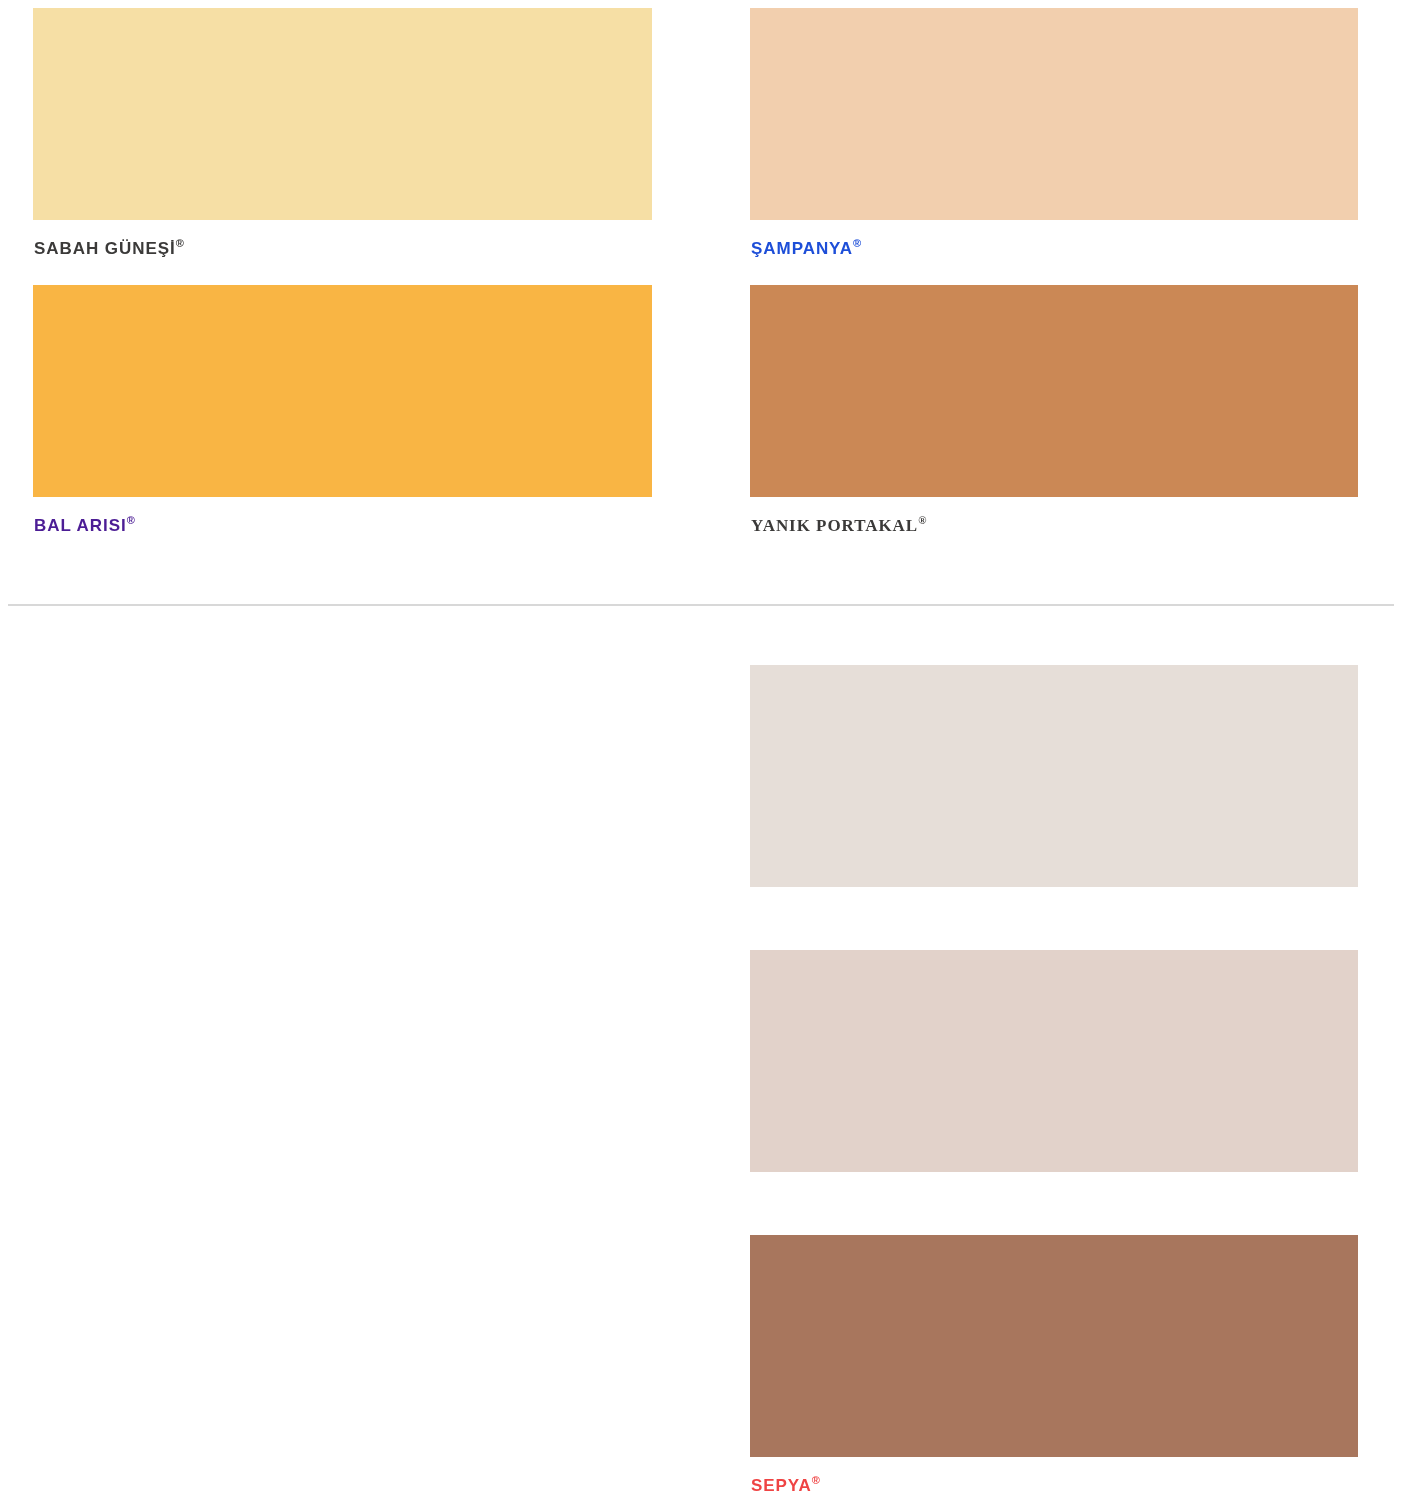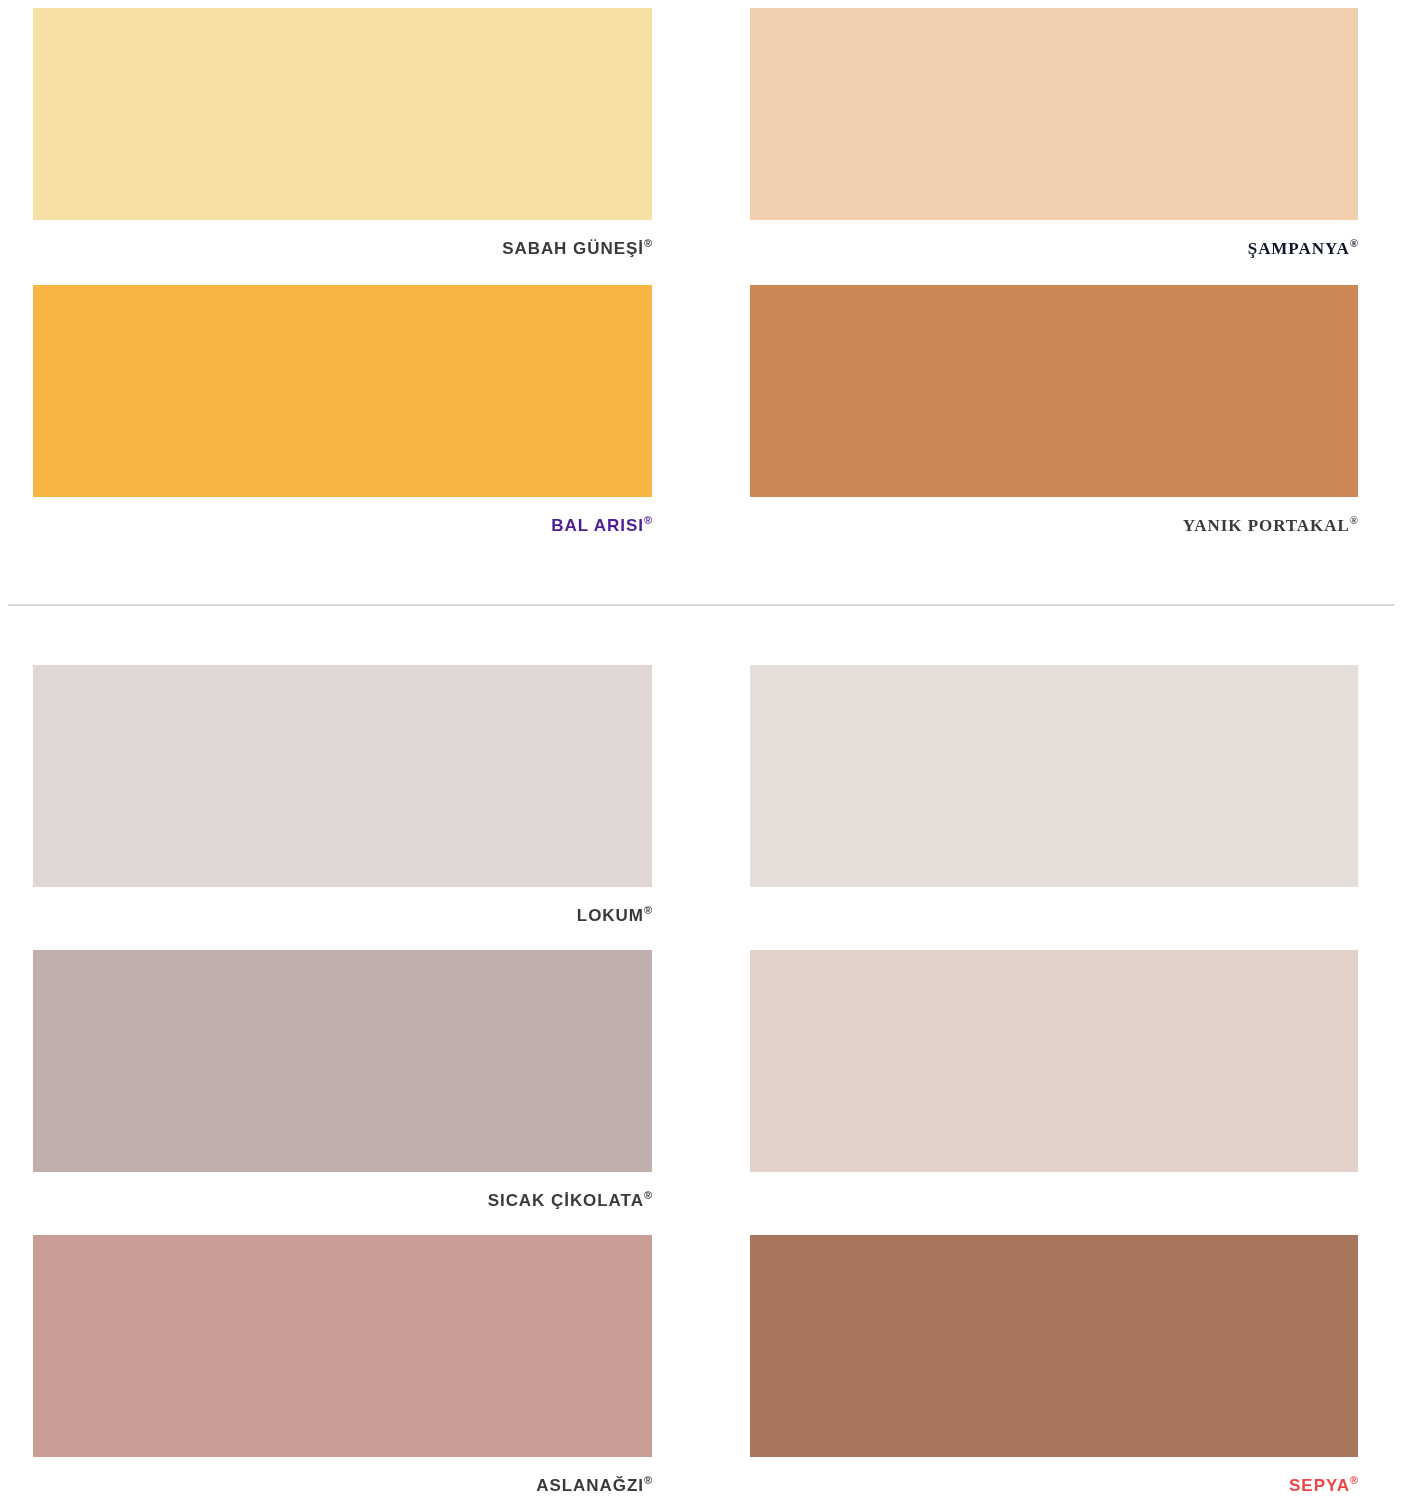--- a/index.html
+++ b/index.html
@@ -67,21 +67,20 @@
     display: block;
     font-size: 17px;
     font-weight: bold;
     letter-spacing: 0.95px;
     color: #3b3a39;
     white-space: nowrap;
     line-height: 1;
     padding-top: 18px;
     padding-left: 1px;
     text-transform: uppercase;
-    text-align: right;
   }
 
   .swatch-label .reg-mark {
     font-size: 11px;
     vertical-align: super;
     letter-spacing: 0;
     font-weight: bold;
   }
 
   
@@ -124,56 +123,38 @@
           <div class="swatch-chip" style="background-color: rgb(249, 181, 68);"></div>
           <div class="swatch-label" style="color: #4c1d95;"><span>BAL ARISI</span><span class="reg-mark">®</span></div>
         </div>
 
       </div>
 
       <div class="column col-right">
 
         <div class="swatch-cell row-0">
           <div class="swatch-chip" style="background-color: rgb(242, 207, 174);"></div>
-          <div class="swatch-label" style="color: #0f172a; font-family: Liberation Serif, serif;"><span>ŞAMPANYA</span><span class="reg-mark">®</span></div>
+          <div class="swatch-label" style="color: #1d4ed8;"><span>ŞAMPANYA</span><span class="reg-mark">®</span></div>
         </div>
 
         <div class="swatch-cell row-1">
           <div class="swatch-chip" style="background-color: rgb(203, 136, 85);"></div>
           <div class="swatch-label" style="color: rgb(59, 58, 57); font-family: Liberation Serif, serif;"><span>YANIK PORTAKAL</span><span class="reg-mark">®</span></div>
         </div>
 
       </div>
 
     </div>
   </div>
 
   <div id="section-divider" style="background-color: rgb(216, 216, 216);"></div>
 
   <div class="section" id="section-bottom">
     <div class="section-grid">
 
-      <div class="column col-left">
-
-        <div class="swatch-cell row-0">
-          <div class="swatch-chip" style="background-color: rgb(224, 215, 214);"></div>
-          <div class="swatch-label" style="color: rgb(59, 58, 57);"><span>LOKUM</span><span class="reg-mark">®</span></div>
-        </div>
-
-        <div class="swatch-cell row-1">
-          <div class="swatch-chip" style="background-color: rgb(192, 175, 172);"></div>
-          <div class="swatch-label" style="color: rgb(59, 58, 57);"><span>SICAK ÇİKOLATA</span><span class="reg-mark">®</span></div>
-        </div>
-
-        <div class="swatch-cell row-2">
-          <div class="swatch-chip" style="background-color: rgb(201, 156, 150);"></div>
-          <div class="swatch-label" style="color: rgb(59, 58, 57);"><span>ASLANAĞZI</span><span class="reg-mark">®</span></div>
-        </div>
-
-      </div>
 
       <div class="column col-right">
 
         <div class="swatch-cell row-0">
           <div class="swatch-chip" style="background-color: rgb(230, 222, 216);"></div>
         </div>
 
         <div class="swatch-cell row-1">
           <div class="swatch-chip" style="background-color: rgb(226, 210, 202);"></div>
         </div>

